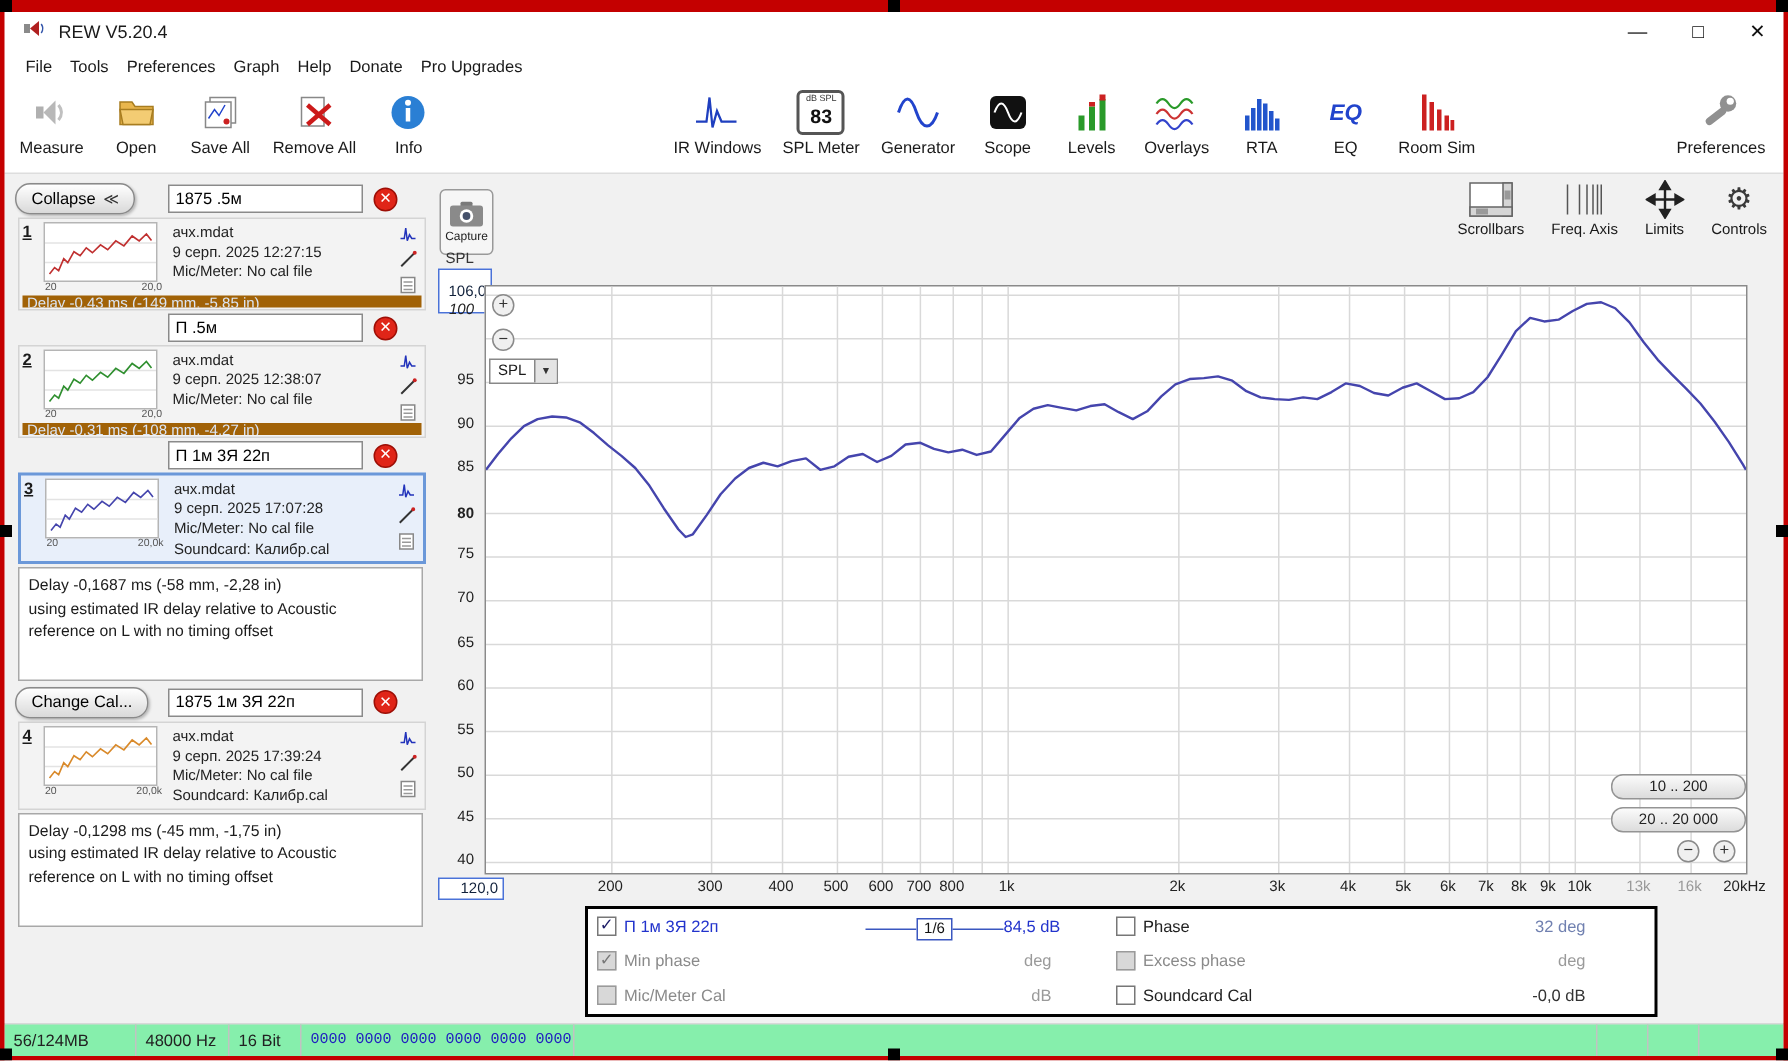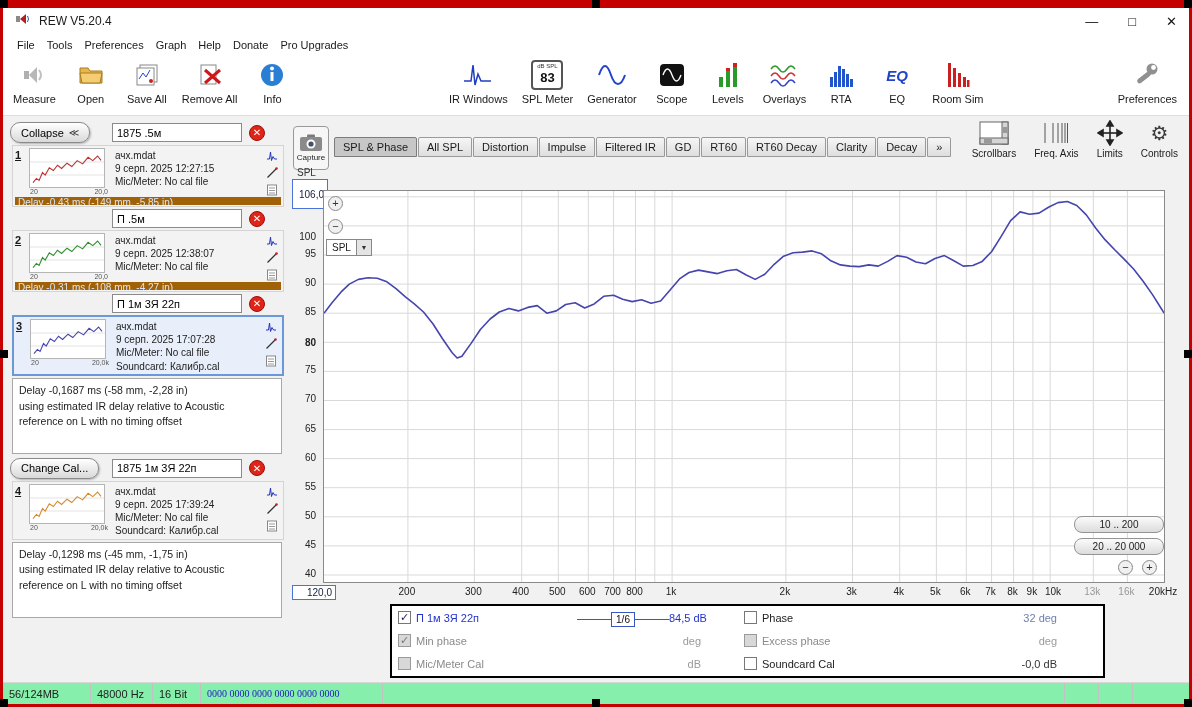--- a/index.html
+++ b/index.html
@@ -90,21 +90,21 @@
   .leg-val.phaseval{color:#7080b0}
   .leg-val.dim{color:#9a9a9a}
   .leg-val.dark{color:#333}
   .rightbox{text-align:right}
   .smooth{position:absolute;left:185px;top:6px;width:92px;height:15px;display:flex;align-items:center}
   .sline{flex:1;height:1px;background:#3a57c0}
   .sbox{border:1px solid #3a57c0;font-size:10px;padding:0 4px;height:15px;line-height:13px;color:#111;background:#fff}
   
   .statusbar{position:absolute;left:3px;top:682px;width:1186px;height:22px;background:#86efac;display:flex;z-index:6;border-top:1px solid #d8d8d8}
   .cell{border-right:1px solid #c2c2c2;display:flex;align-items:center;padding:0 6px;font-size:11px;color:#222;white-space:nowrap;overflow:hidden}
-  .cell.counters{font-family:Liberation Serif, serif;font-size:10px;color:#2020c0}
+  .cell.counters{font-family:Liberation Mono, monospace;font-size:10px;color:#2020c0}
   .cell.fill{flex:1;border-right:1px solid #c2c2c2}
 </style>
 </head>
 <body>
 
 <div class="frame top"></div>
 <div class="frame bottom"></div>
 <div class="frame left"></div>
 <div class="frame right"></div>
 <div class="handle" style="left:0;top:0"></div>
@@ -539,33 +539,20 @@
 
 <div class="main">
   <div class="capture">
     <svg width="24" height="18" viewBox="0 0 24 18">
         <rect x="8" y="0.5" width="8" height="4" rx="1" fill="#7a7a7a"></rect>
         <rect x="1" y="3" width="22" height="14" rx="2" fill="#8a8a8a"></rect>
         <circle cx="12" cy="10" r="4.5" fill="#fff"></circle>
         <circle cx="12" cy="10" r="2.6" fill="#44506a"></circle>
       </svg>
     <span class="lb" actable="false">Capture</span>
-  </div>
-  <div class="tabs">
-    <span class="tab active">SPL &amp; Phase</span>
-    <span class="tab">All SPL</span>
-    <span class="tab">Distortion</span>
-    <span class="tab">Impulse</span>
-    <span class="tab">Filtered IR</span>
-    <span class="tab">GD</span>
-    <span class="tab">RT60</span>
-    <span class="tab">RT60 Decay</span>
-    <span class="tab">Clarity</span>
-    <span class="tab">Decay</span>
-    <span class="tab">»</span>
   </div>
 
   <span class="axis-name">SPL</span>
   <div class="limit-box" id="top-limit">106,0</div>
   <div class="limit-box" id="left-limit">120,0</div>
 
   <div class="plot">
     <svg id="chart-svg" width="840" height="391">
         <line class="grid" x1="83.9" y1="0" x2="83.9" y2="391"></line>
         <line class="grid" x1="150.4" y1="0" x2="150.4" y2="391"></line>
@@ -607,21 +594,21 @@
 
   <div class="circle-btn" style="left:38px;top:76px">+</div>
   <div class="circle-btn" style="left:38px;top:99px">−</div>
 
   <div class="combo">
     <span class="val">SPL</span>
     <span class="arr">▼</span>
   </div>
 
   <div id="y-labels">
-      <div class="ytick" style="top: 41px;">100</div>
+      <div class="ytick" style="top: 11px; font-style: italic;">100</div>
       <div class="ytick" style="top: 58.003px;">95</div>
       <div class="ytick" style="top: 87.0952px;">90</div>
       <div class="ytick" style="top: 116.188px;">85</div>
       <div class="ytick" style="top: 147px; font-weight: bold;">80</div>
       <div class="ytick" style="top: 174.372px;">75</div>
       <div class="ytick" style="top: 203.464px;">70</div>
       <div class="ytick" style="top: 232.557px;">65</div>
       <div class="ytick" style="top: 261.649px;">60</div>
       <div class="ytick" style="top: 290.741px;">55</div>
       <div class="ytick" style="top: 319.833px;">50</div>

